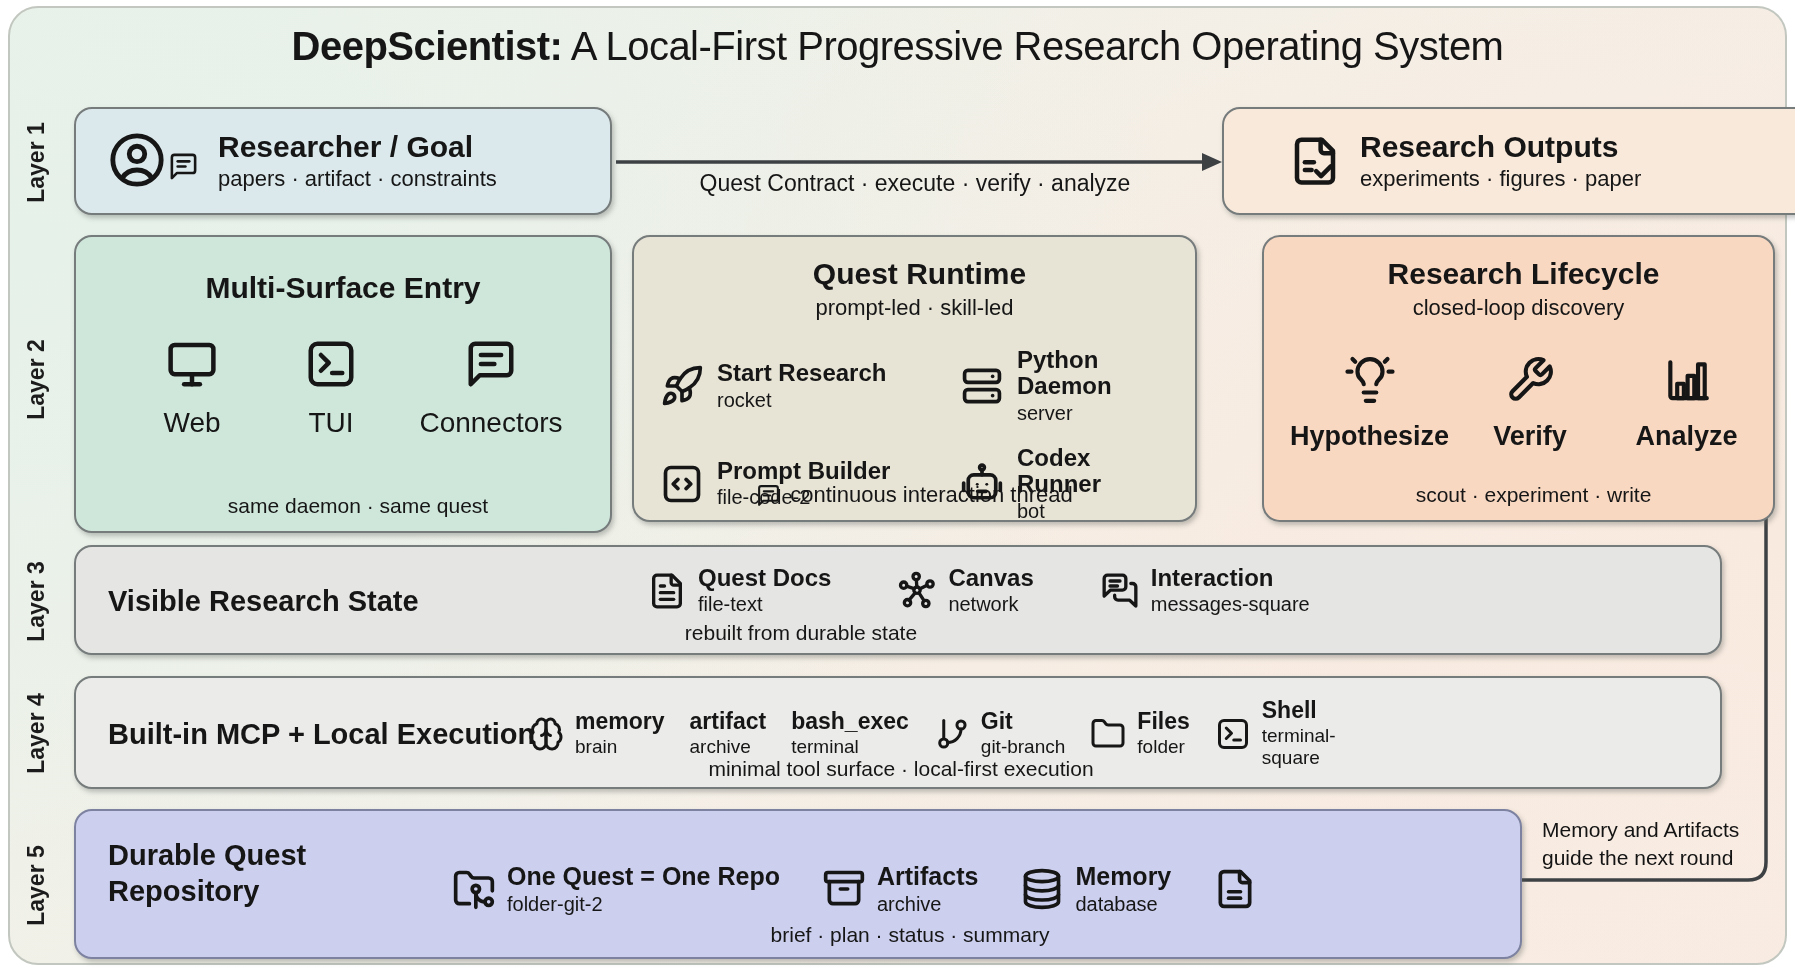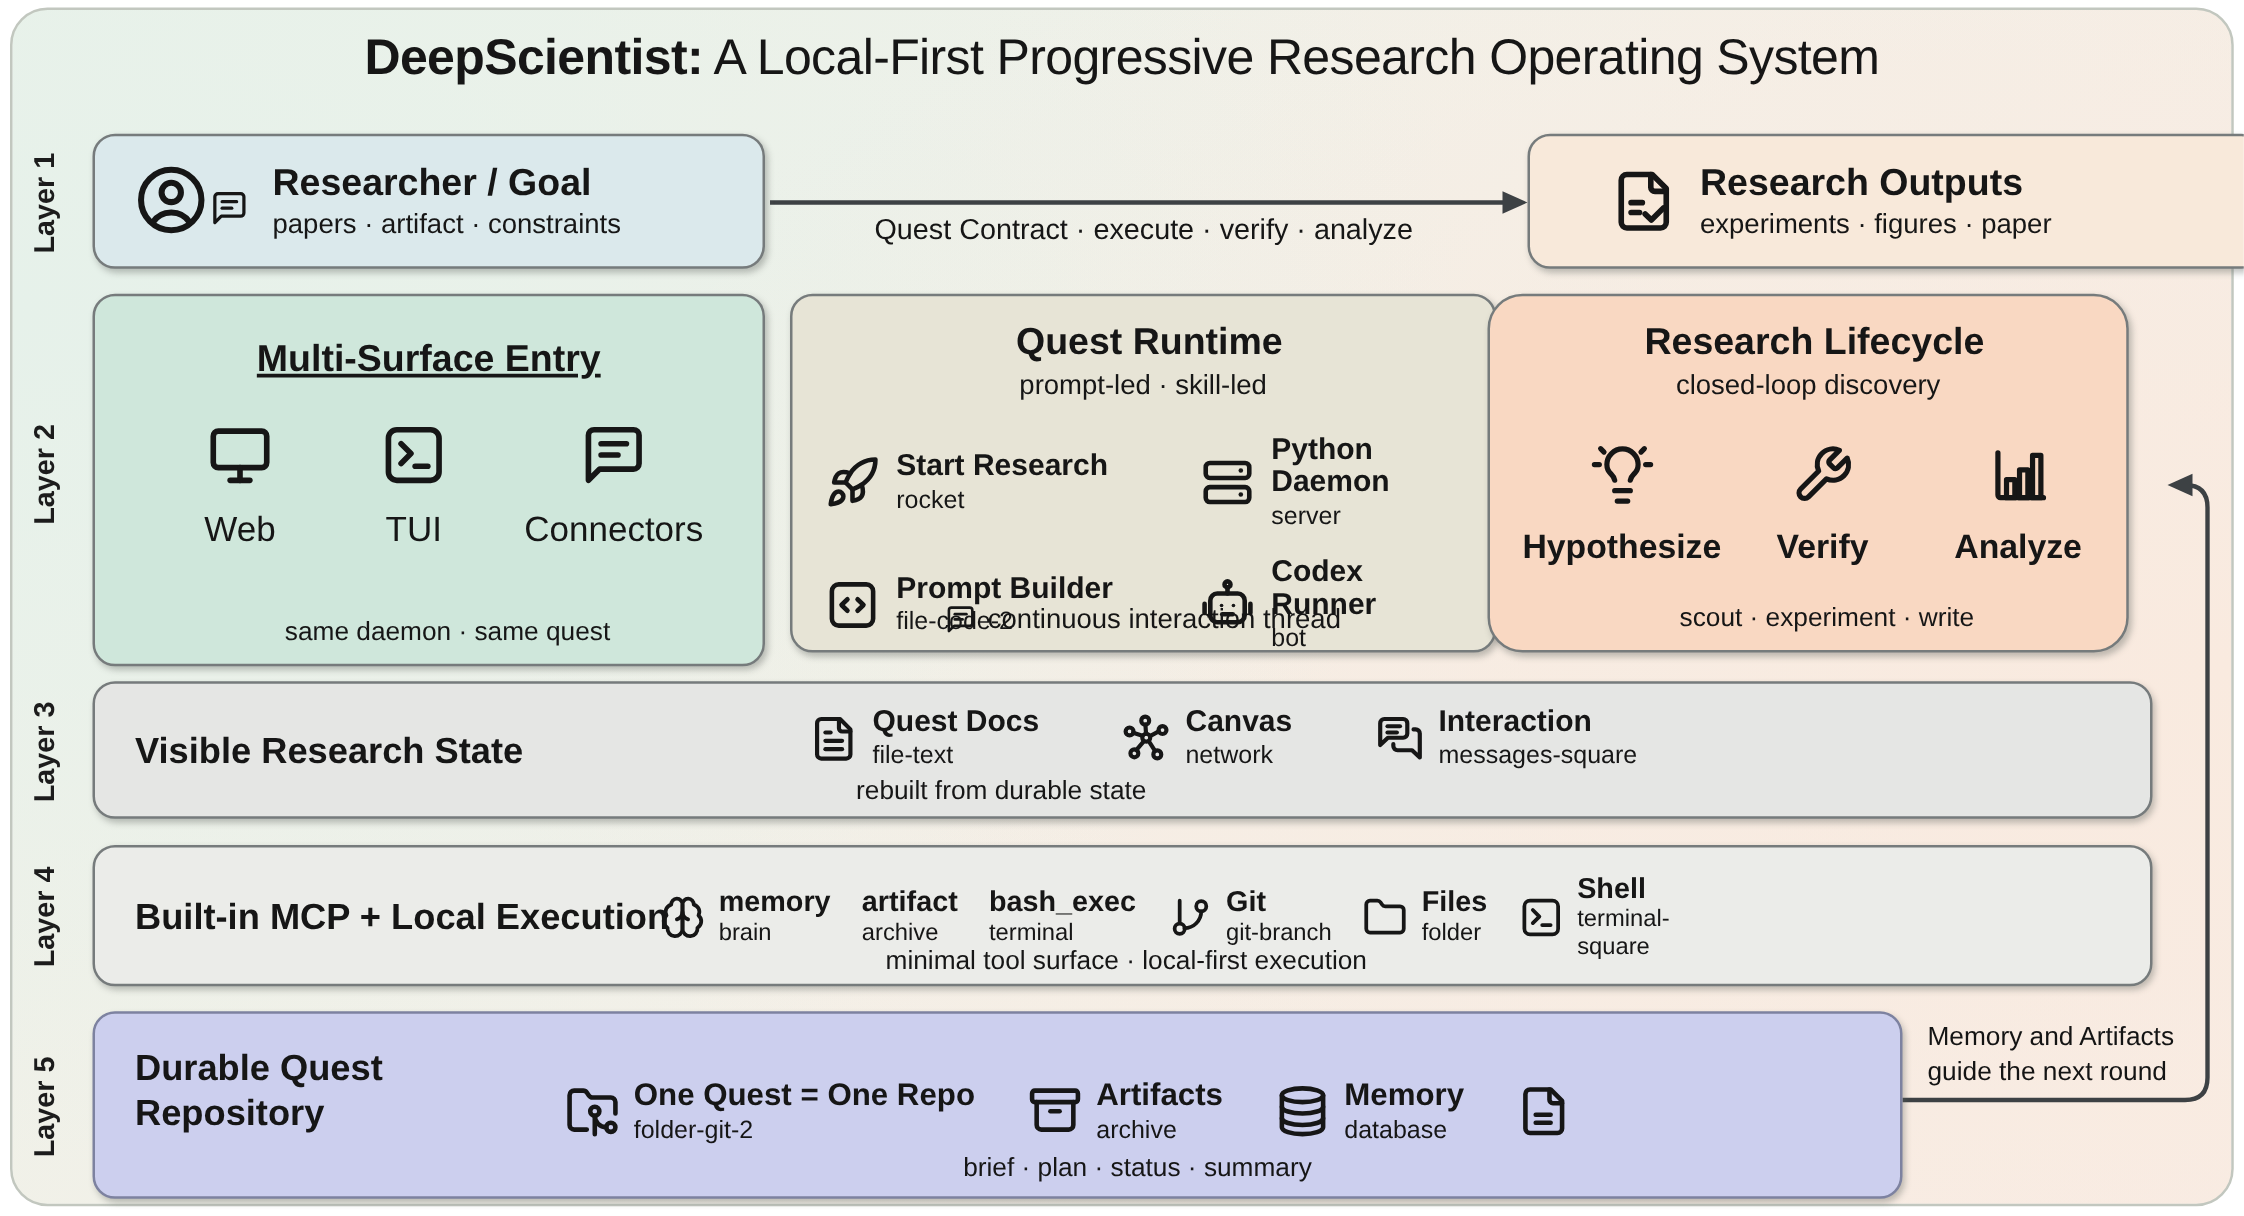--- a/index.html
+++ b/index.html
@@ -19,23 +19,23 @@
   .outputs{left:1212px;top:99px;width:589px;height:108px;background:#f8e9da;display:flex;align-items:center;padding-left:64px;}
   .icon-pair{position:relative;width:92px;height:60px;flex:none;}
   .icon-pair .big{position:absolute;left:0;top:0;width:58px;height:58px;}
   .icon-pair .small{position:absolute;left:60px;top:20px;width:31px;height:31px;}
   .hbox-text{margin-left:18px;}
   .hbox-title{font-size:30px;font-weight:600;line-height:1.12;}
   .hbox-sub{font-size:22px;margin-top:3px;}
   .out-icon{width:54px;height:54px;flex:none;}
   .arrow-label{position:absolute;left:625px;top:162px;width:560px;text-align:center;font-size:23px;}
   
-  .entry{left:64px;top:227px;width:538px;height:298px;background:#cfe7db;text-decoration:underline;}
+  .entry{left:64px;top:227px;width:538px;height:298px;background:#cfe7db;}
   .runtime{left:622px;top:227px;width:565px;height:287px;background:#e7e4d6;}
-  .lifecycle{left:1180px;top:227px;width:513px;height:287px;background:#f9d8c2;border-radius:28px;}
+  .lifecycle{left:1252px;top:227px;width:513px;height:287px;background:#f9d8c2;}
   .bx-title{text-align:center;font-size:30px;font-weight:600;}
   .entry .bx-title{margin-top:34px;}
   .runtime .bx-title,.lifecycle .bx-title{margin-top:20px;padding-left:10px;}
   .bx-sub{text-align:center;font-size:22px;margin-top:4px;}
   .entry-item{position:absolute;text-align:center;}
   .entry-item .eic{display:inline-block;width:54px;height:54px;}
   .entry-item .elabel{font-size:28px;font-weight:500;margin-top:12px;}
   .bx-footer{position:absolute;left:0;right:0;bottom:13px;text-align:center;font-size:21px;margin-left:30px;}
   .rt-grid{display:grid;grid-template-columns:300px auto;row-gap:20px;margin-top:26px;padding:0 22px 0 26px;}
   .rt-item{display:flex;align-items:center;gap:13px;}

